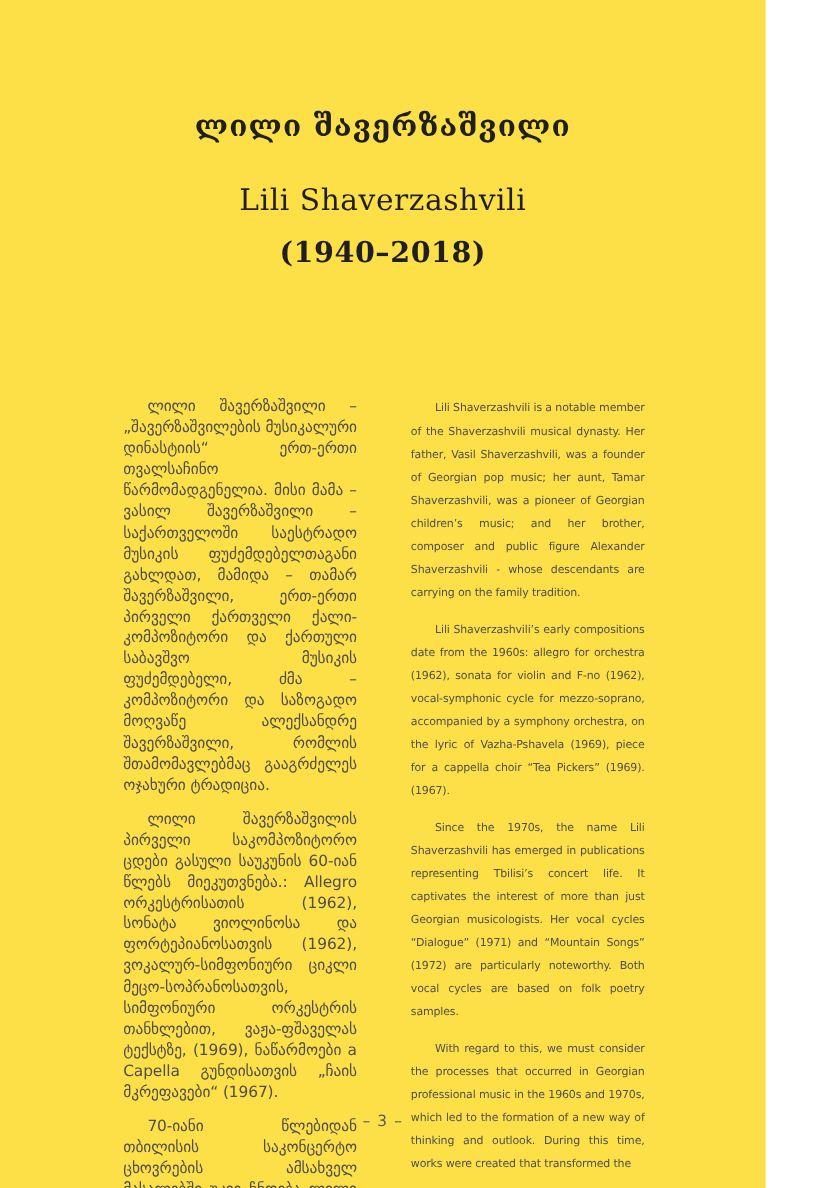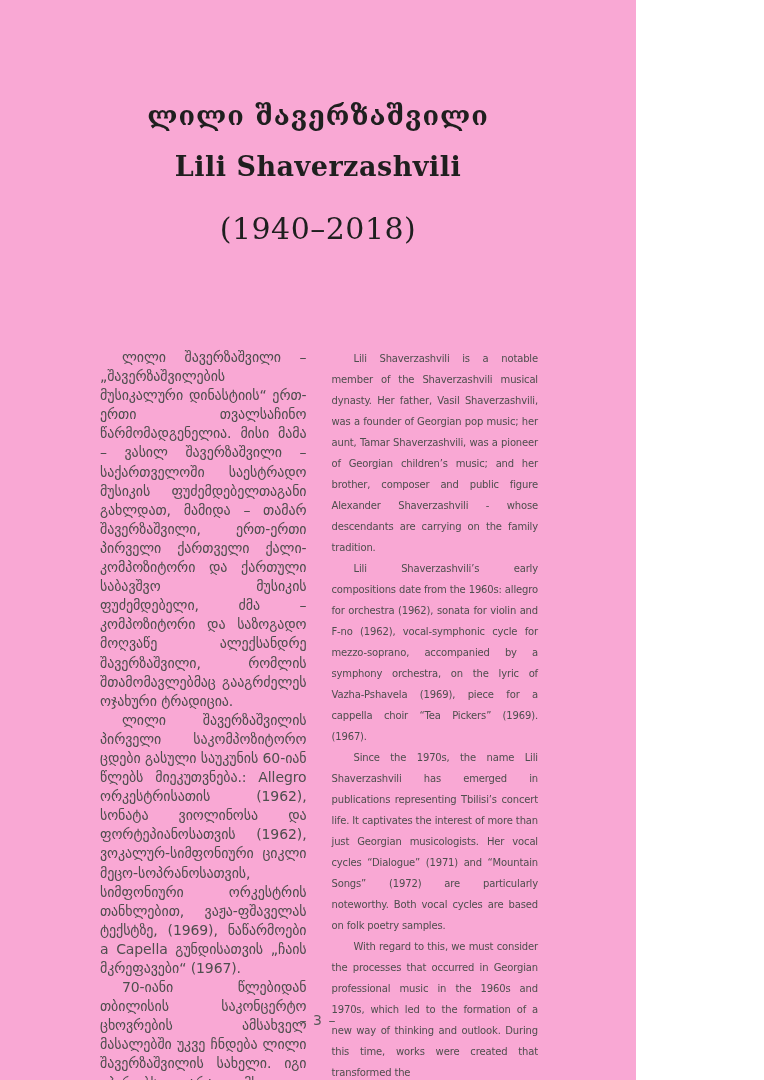--- a/index.html
+++ b/index.html
@@ -2,70 +2,70 @@
 <html><head>
 <meta charset="utf-8">
 <style>
   html, body {
     margin: 0;
     padding: 0;
     background: #ffffff;
   }
   .page {
     position: relative;
-    width: 636px;
+    width: 696px;
     height: 1080px;
-    background: #f9a8d4;
+    background: #fde047;
     overflow: hidden;
     font-family: "DejaVu Sans", sans-serif;
   }
   .title-block {
     padding-top: 100px;
     text-align: center;
     color: #212121;
   }
   .title-georgian {
     font-family: "DejaVu Serif", serif;
     font-weight: bold;
     font-size: 27px;
     line-height: 32px;
     letter-spacing: 1px;
     color: #1f1f1f;
   }
   .title-latin {
     font-family: "DejaVu Serif", serif;
-    font-weight: bold;
+    font-weight: normal;
     font-size: 27px;
     line-height: 32px;
-    margin-top: 19px;
+    margin-top: 35px;
     letter-spacing: 0.5px;
     color: #1f1f1f;
   }
   .title-years {
     font-family: "DejaVu Serif", serif;
-    font-weight: normal;
-    font-size: 30px;
+    font-weight: bold;
+    font-size: 26px;
     line-height: 32px;
-    margin-top: 30px;
+    margin-top: 15px;
     letter-spacing: 0.5px;
     color: #1f1f1f;
   }
   .columns {
     display: flex;
     gap: 25px;
     padding-left: 100px;
     padding-right: 98px;
     margin-top: 103px;
   }
   .column {
     flex: 1 1 0;
     min-width: 0;
   }
   .column p {
-    margin: 0;
+    margin: 12px;
     text-align: justify;
     text-indent: 22px;
     color: #4e4e4e;
   }
   .col-ka p {
     font-size: 14px;
     line-height: 19.1px;
     letter-spacing: -0.1px;
   }
   .col-en p {

